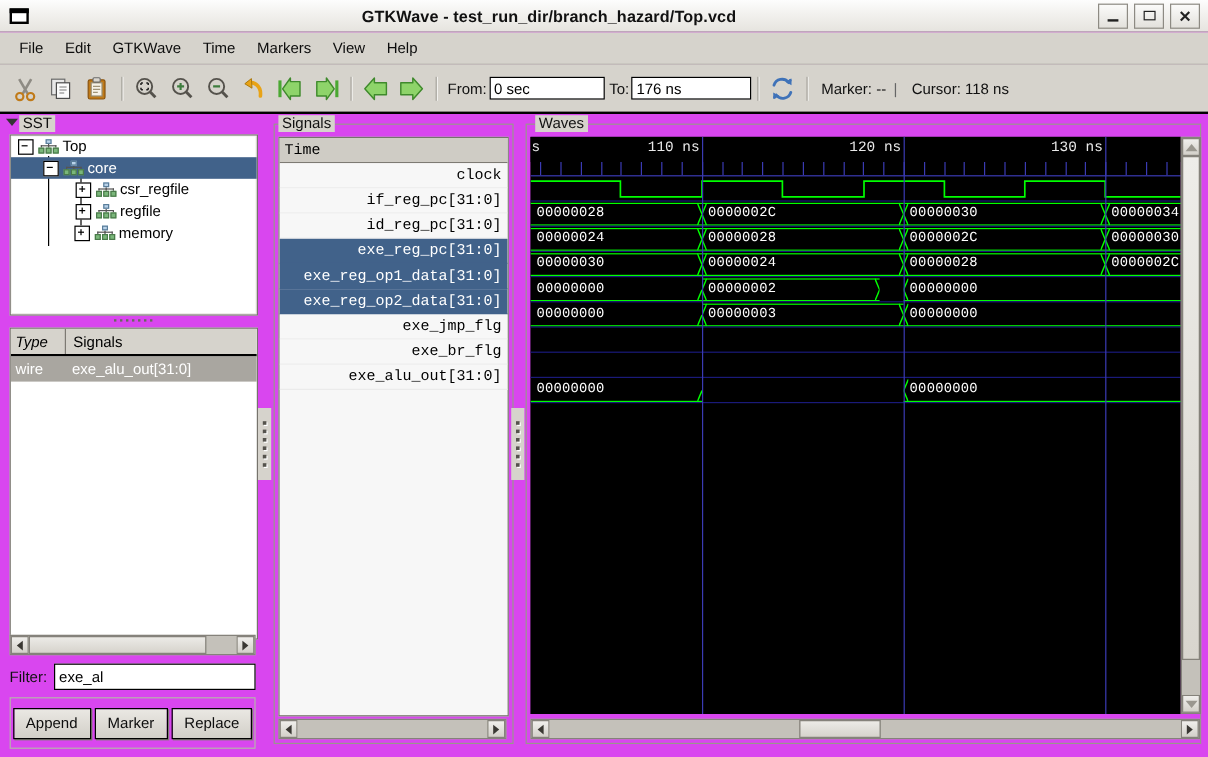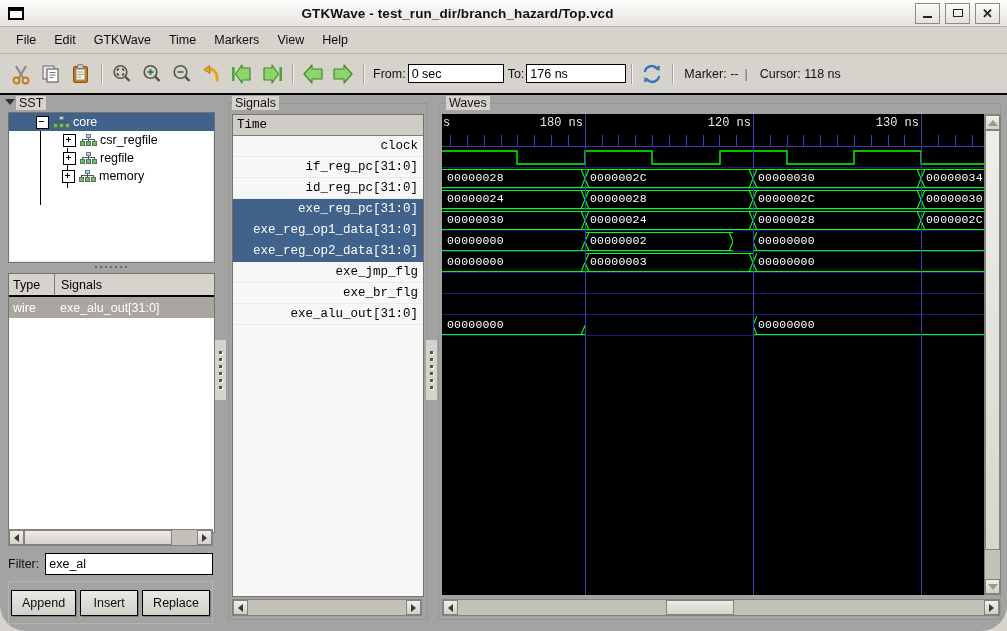--- a/index.html
+++ b/index.html
@@ -3,21 +3,21 @@
 <meta charset="utf-8">
 <style>
   html,body{margin:0;padding:0;}
   body{
     width:1007px;height:631px;overflow:hidden;
     font-family:"Liberation Sans", sans-serif;
     font-size:12.5px;
     background:#d6d3cc;
     -webkit-font-smoothing:none;
   }
-  .app{position:relative;width:1007px;height:631px;background:#a3a3a3;border-radius:26px;}
+  .app{position:relative;width:1007px;height:631px;background:#d946ef;}
 
   
   .titlebar{
     position:absolute;left:0;top:0;width:1007px;height:26px;
     background:linear-gradient(to bottom,#fdfdfd 0%,#f2f1ee 45%,#e6e4df 100%);
     border-bottom:1px solid #b9b6ae;
     display:flex;align-items:center;
   }
   .win-icon{
     width:16px;height:13px;margin-left:8px;
@@ -118,21 +118,21 @@
   .dots-h span{width:2px;height:2px;background:#6a6760;display:block;}
 
   .sig-pane{
     position:absolute;left:8px;top:273px;width:205px;height:258px;
     background:#fff;border:1px solid #76736c;overflow:hidden;
   }
   .sig-head{
     height:21px;background:#d6d3cc;display:flex;align-items:center;
     border-bottom:2px solid #000;font-size:12.5px;color:#000;
   }
-  .sig-head .c1{width:45px;padding-left:4px;box-sizing:border-box;}
+  .sig-head .c1{width:45px;padding-left:4px;box-sizing:border-box;font-style:italic;}
   .sig-head .vdiv{width:1px;height:21px;background:#7d7a73;}
   .sig-head .c2{padding-left:6px;}
   .sig-row{height:21px;display:flex;align-items:center;background:#a9a6a0;color:#fff;font-size:12.5px;}
   .sig-row .c1{width:45px;padding-left:4px;box-sizing:border-box;}
   .sig-row .c2{padding-left:6px;}
 
   .hscroll{
     position:absolute;height:17px;background:#cdcac3;
     border:1px solid #85827b;box-sizing:border-box;display:flex;align-items:center;
   }
@@ -386,20 +386,35 @@
   </div>
 
   <div class="sst-arrow"></div>
   <div class="frame-label sst-label">SST</div>
 
   <div class="tree-pane">
 
     <div class="tline" style="left:31px;top:17px;width:1px;height:75px;"></div>
     <div class="tline" style="left:58px;top:35px;width:1px;height:40px;"></div>
 
+    <div class="tree-row" style="padding-left:6px;">
+      <span class="exp"></span>
+      <span class="mod-ico">
+        <u class="h"></u>
+          <u class="v0"></u>
+          <u class="v1"></u>
+          <u class="v2"></u>
+          <u class="v3"></u>
+        <i class="top"></i>
+          <i class="b1"></i>
+          <i class="b2"></i>
+          <i class="b3"></i>
+      </span>
+      <span>Top</span>
+    </div>
 
     <div class="tree-row sel" style="padding-left:27px;">
       <span class="exp"></span>
       <span class="mod-ico">
         <u class="h"></u>
           <u class="v0"></u>
           <u class="v1"></u>
           <u class="v2"></u>
           <u class="v3"></u>
         <i class="top"></i>
@@ -493,21 +508,21 @@
       </div>
   </div>
 
   <div class="filter-row">
     <div class="filter-lbl">Filter:</div>
     <div class="filter-input">exe_al</div>
   </div>
 
   <div class="btn-row">
     <div class="btn">Append</div>
-    <div class="btn">Insert</div>
+    <div class="btn">Marker</div>
     <div class="btn">Replace</div>
   </div>
 
   <div class="grip" style="left:215px;top:340px;height:60px;">
     <span></span>
       <span></span>
       <span></span>
       <span></span>
       <span></span>
       <span></span>
@@ -549,21 +564,21 @@
   </div>
 
   <div class="frame-box waves-frame"></div>
   <div class="frame-label waves-label">Waves</div>
 
   <div class="waves-inner">
 
     <div class="ruler">
       <div class="tlabel" style="left:1px;">s</div>
       <div class="tsep" style="left:143px;"></div>
-      <div class="tlabel" style="left:93px;width:48px;text-align:right;">180 ns</div>
+      <div class="tlabel" style="left:93px;width:48px;text-align:right;">110 ns</div>
       <div class="tsep" style="left:311px;"></div>
       <div class="tlabel" style="left:261px;width:48px;text-align:right;">120 ns</div>
       <div class="tsep" style="left:479px;"></div>
       <div class="tlabel" style="left:429px;width:48px;text-align:right;">130 ns</div>
     </div>
 
     <div class="ticks">
       <i style="left:8px"></i>
         <i style="left:25px"></i>
         <i style="left:42px"></i>

